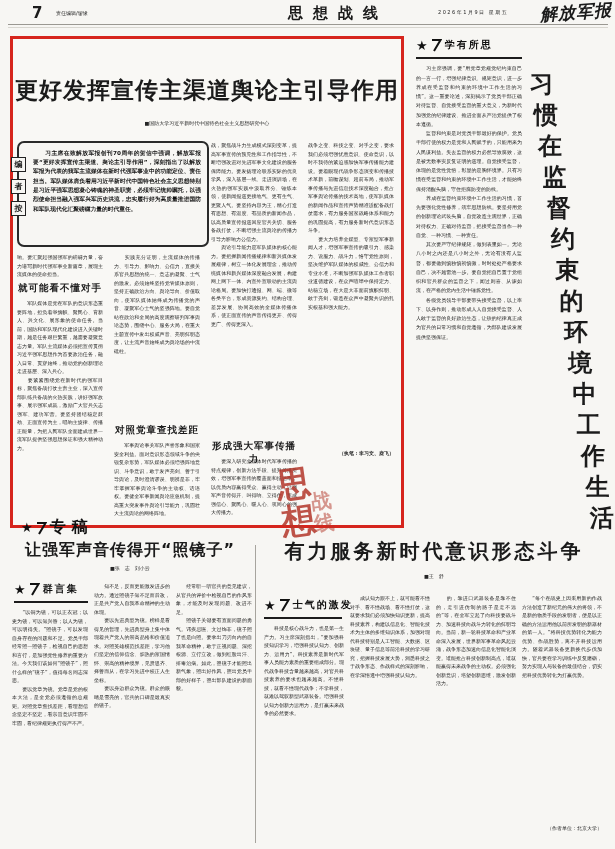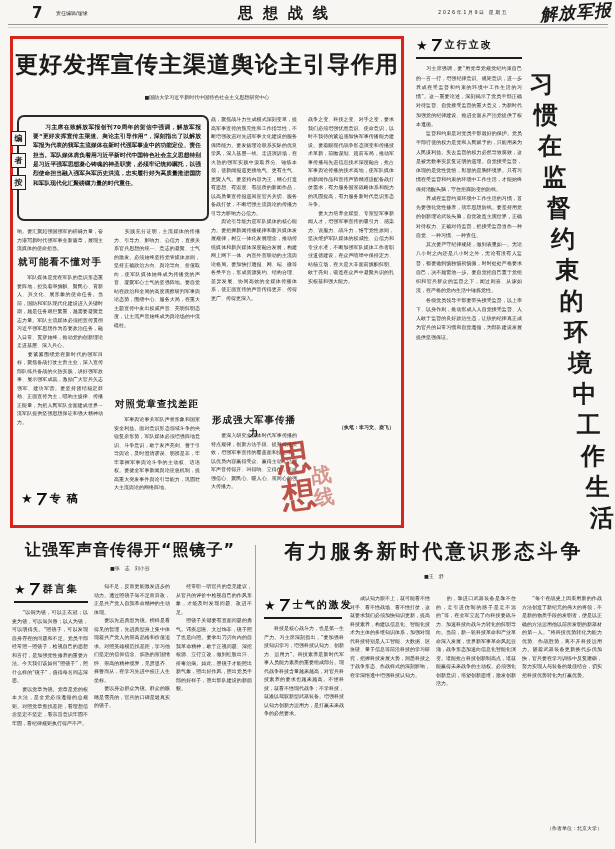--- a/index.html
+++ b/index.html
@@ -7,44 +7,44 @@
         font-family:"DejaVu Sans",sans-serif;color:#1b1b1b;overflow:hidden;margin:0 auto;}
   .abs{position:absolute;}
   
   .col{position:absolute;overflow:hidden;}
   .s{transform:scale(.5);transform-origin:0 0;text-align:justify;white-space:pre-wrap;
      font-size:10px;line-height:1.7;color:#262626;}
   .s.bold{font-weight:bold;font-size:11.5px;line-height:1.62;color:#111;}
   .ctr{text-align:center;}
   
   .pagenum{font-size:15px;font-weight:bold;}
-  .bannertitle{font-size:15px;font-weight:bold;letter-spacing:10px;text-align:left;}
+  .bannertitle{font-size:15px;font-weight:bold;letter-spacing:10px;text-align:right;}
   .masthead{font-family:"DejaVu Serif",serif;font-style:italic;font-weight:bold;font-size:17px;
             transform:rotate(-4deg);letter-spacing:1px;}
   .hrule{position:absolute;background:#9a9892;height:1px;}
   .hrule2{position:absolute;background:#d8d6d0;height:1px;}
   .vrule{position:absolute;background:#a7a49e;width:1px;}
   
   .redbox{position:absolute;left:10px;top:36px;width:388px;height:486px;
           border:3px solid #d6251d;background:#f9f8f5;}
-  .inner{position:relative;width:100%;height:100%;}
+  .inner{position:relative;width:100%;height:100%;margin-top:26px;}
   .mainhead{position:absolute;left:0;top:10px;width:100%;text-align:center;
             font-size:23px;font-weight:bold;letter-spacing:1px;}
   .colhead{position:absolute;font-weight:bold;font-size:9.5px;letter-spacing:1px;text-align:center;}
   
   .notebox{position:absolute;left:4px;top:76px;width:192px;height:106px;
            border:2.5px solid #2a2a2a;border-radius:7px;background:#f7f6f3;box-sizing:border-box;}
   .elabel{position:absolute;left:-8px;top:14px;}
   .elabel span{display:flex;align-items:center;justify-content:center;width:13px;height:13px;
                border:1.5px solid #222;background:#f7f6f3;font-size:8px;font-weight:bold;margin-bottom:7px;}
   
   .marker{display:flex;align-items:center;gap:3px;}
   .mstar{font-size:13px;line-height:13px;color:#111;}
   .mlabel{font-weight:bold;font-size:10px;letter-spacing:2px;color:#111;}
-  .mlabel.big{font-size:11px;letter-spacing:6px;}
+  .mlabel.big{font-size:16px;letter-spacing:6px;}
   .mline{position:absolute;height:2px;background:#1c1c1c;}
   
   .seal{position:absolute;transform:rotate(-8deg);color:#b3372b;opacity:.85;z-index:5;
         font-family:"DejaVu Serif",serif;font-weight:bold;}
   .seal .l1{display:block;width:44px;font-size:34px;line-height:37px;text-align:center;word-break:break-all;}
   .seal .l2{position:absolute;left:34px;top:28px;width:26px;font-size:20px;line-height:22px;
             text-align:center;word-break:break-all;opacity:.6;}
   
   .vhead span{display:block;width:27px;height:31px;font-size:24px;font-weight:bold;
               text-align:center;margin-left:calc(var(--i) * 4.3px);}
@@ -133,21 +133,21 @@
         <span class="l2">战线</span>
       </div>
     </div>
   </div>
 
   <div class="marker abs" style="left:416px;top:38px;">
     <span class="mstar">★</span>
     <svg class="mslash" width="11" height="14" viewBox="0 0 11 14">
         <polyline points="1,2 9.5,2 3,13" fill="none" stroke="#111" stroke-width="2"></polyline>
       </svg>
-    <span class="mlabel">立行立改</span>
+    <span class="mlabel">学有所思</span>
   </div>
   <div class="mline" style="left:416px;top:57px;width:106px;"></div>
   <div class="col" style="left:416px;top:64px;width:106px;height:464px;">
     <div class="s" style="width:212px;line-height:1.85;">　　习主席强调，要“用党章党规党纪约束自己的一言一行，增强纪律意识、规矩意识，进一步养成在受监督和约束的环境中工作生活的习惯”。这一重要论述，深刻揭示了党员干部正确对待监督、自觉接受监督的重大意义，为新时代加强党的纪律建设、推进全面从严治党提供了根本遵循。
 　　监督和约束是对党员干部最好的保护。党员干部行使的权力是党和人民赋予的，只能用来为人民谋利益。失去监督的权力必然导致腐败，这是被无数事实反复证明的道理。自觉接受监督，体现的是党性觉悟，彰显的是胸怀境界。只有习惯在受监督和约束的环境中工作生活，才能始终保持清醒头脑，守住拒腐防变的防线。
 　　养成在监督约束环境中工作生活的习惯，首先要强化党性修养，筑牢思想防线。要坚持用党的创新理论武装头脑，自觉改造主观世界，正确对待权力、正确对待监督，把接受监督当作一种自觉、一种习惯、一种责任。
 　　其次要严守纪律规矩，做到表里如一。无论八小时之内还是八小时之外，无论有没有人监督，都要做到慎独慎初慎微，时时处处严格要求自己，决不越雷池一步。要自觉把自己置于党组织和官兵群众的监督之下，闻过则喜、从谏如流，在严格的党内生活中锤炼党性。
 　　各级党员领导干部要带头接受监督，以上率下、以身作则，推动形成人人自觉接受监督、人人敢于监督的良好政治生态，让铁的纪律真正成为官兵的日常习惯和自觉遵循，为部队建设发展提供坚强保证。</div>
   </div>
   <div class="abs vhead" style="left:528px;top:68px;">

